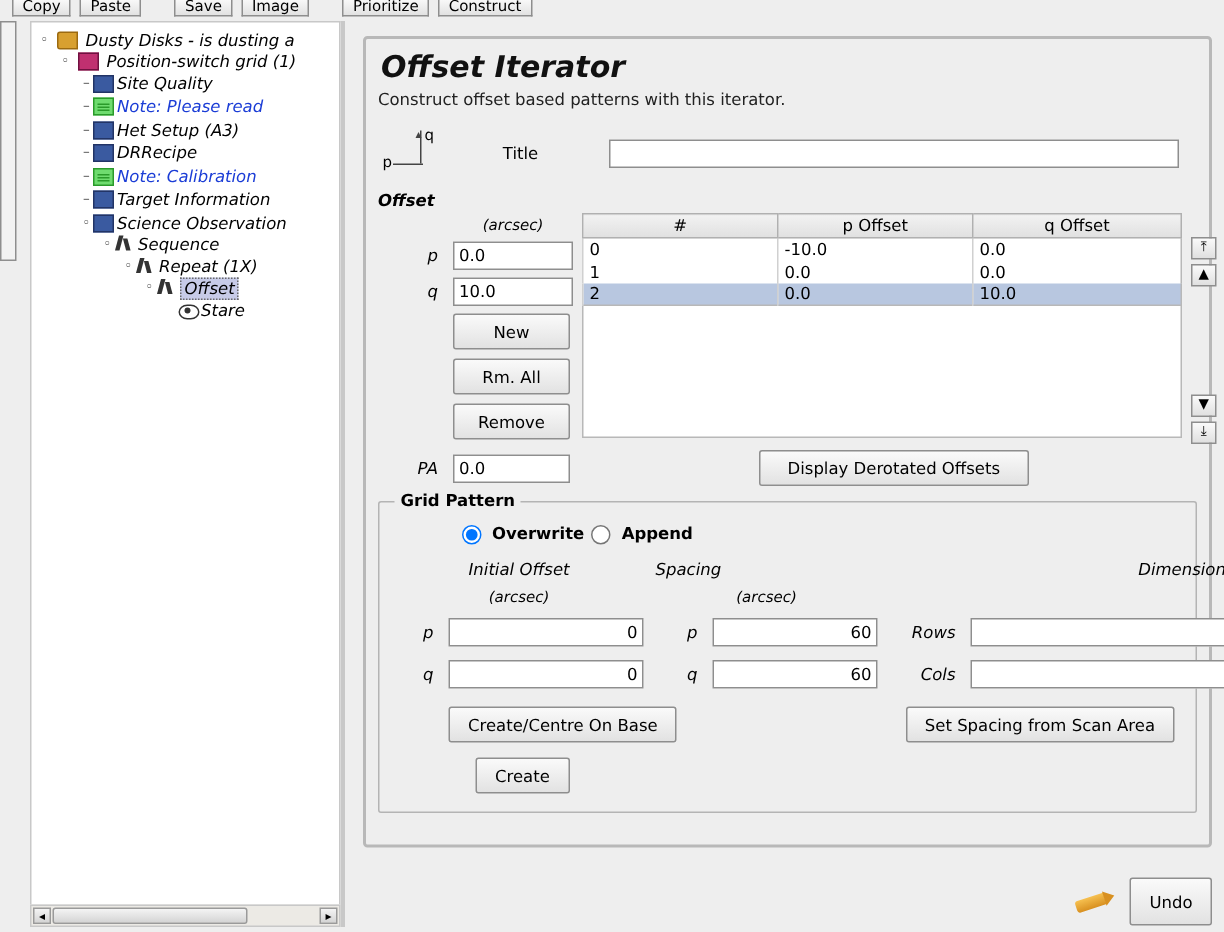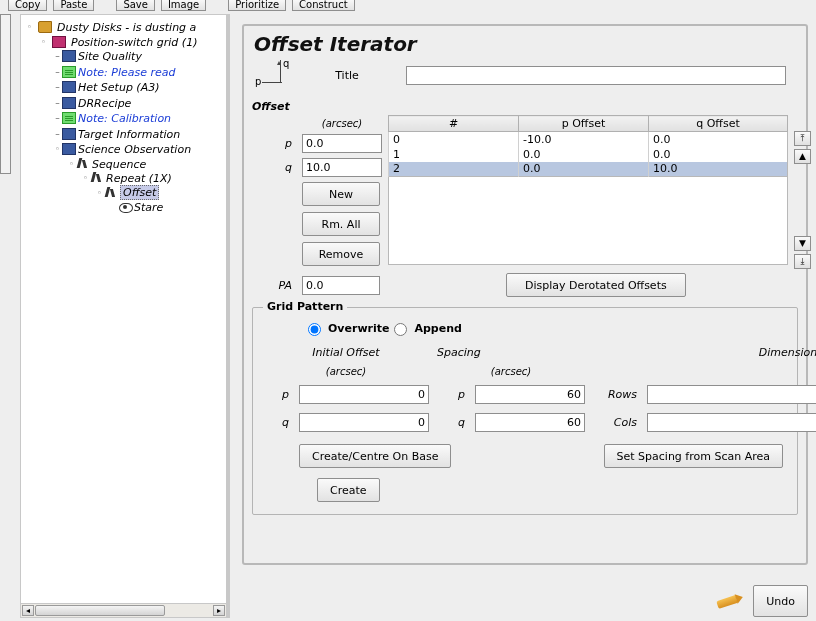--- a/index.html
+++ b/index.html
@@ -327,20 +327,21 @@
   <div class="tree-hscroll">
     <div class="arrow l">◂</div>
     <div class="thumb"></div>
     <div class="arrow r">▸</div>
   </div>
 </div>
 
 <div class="main">
   <div class="panel">
     <div class="panel-title">Offset Iterator</div>
+    <div class="panel-desc">Construct offset based patterns with this iterator.</div>
 
     <div class="title-row">
       <div class="axis-diag">
         <div class="v"></div>
           <div class="h"></div>
         <div class="arr-up">▴</div>
         <div class="ql">q</div>
           <div class="pl">p</div>
       </div>
       <div class="tlbl">Title</div>

